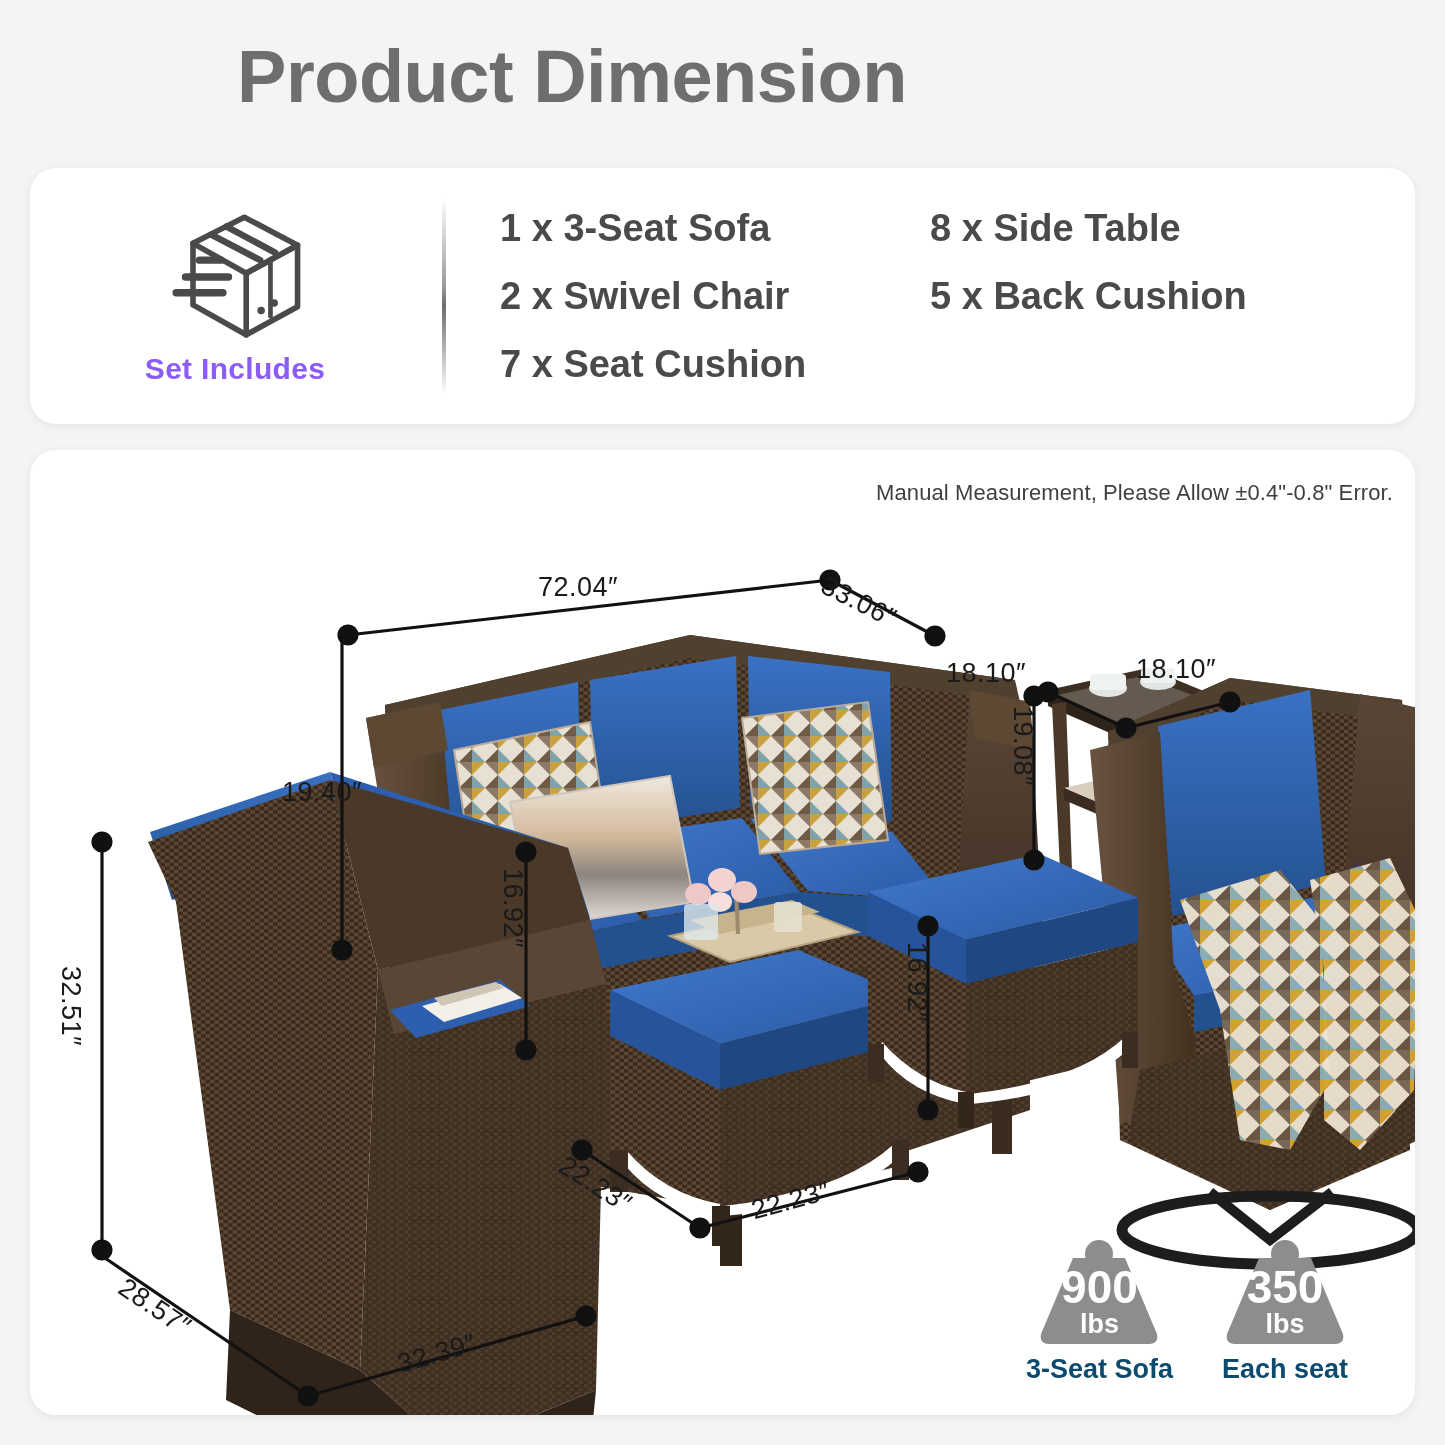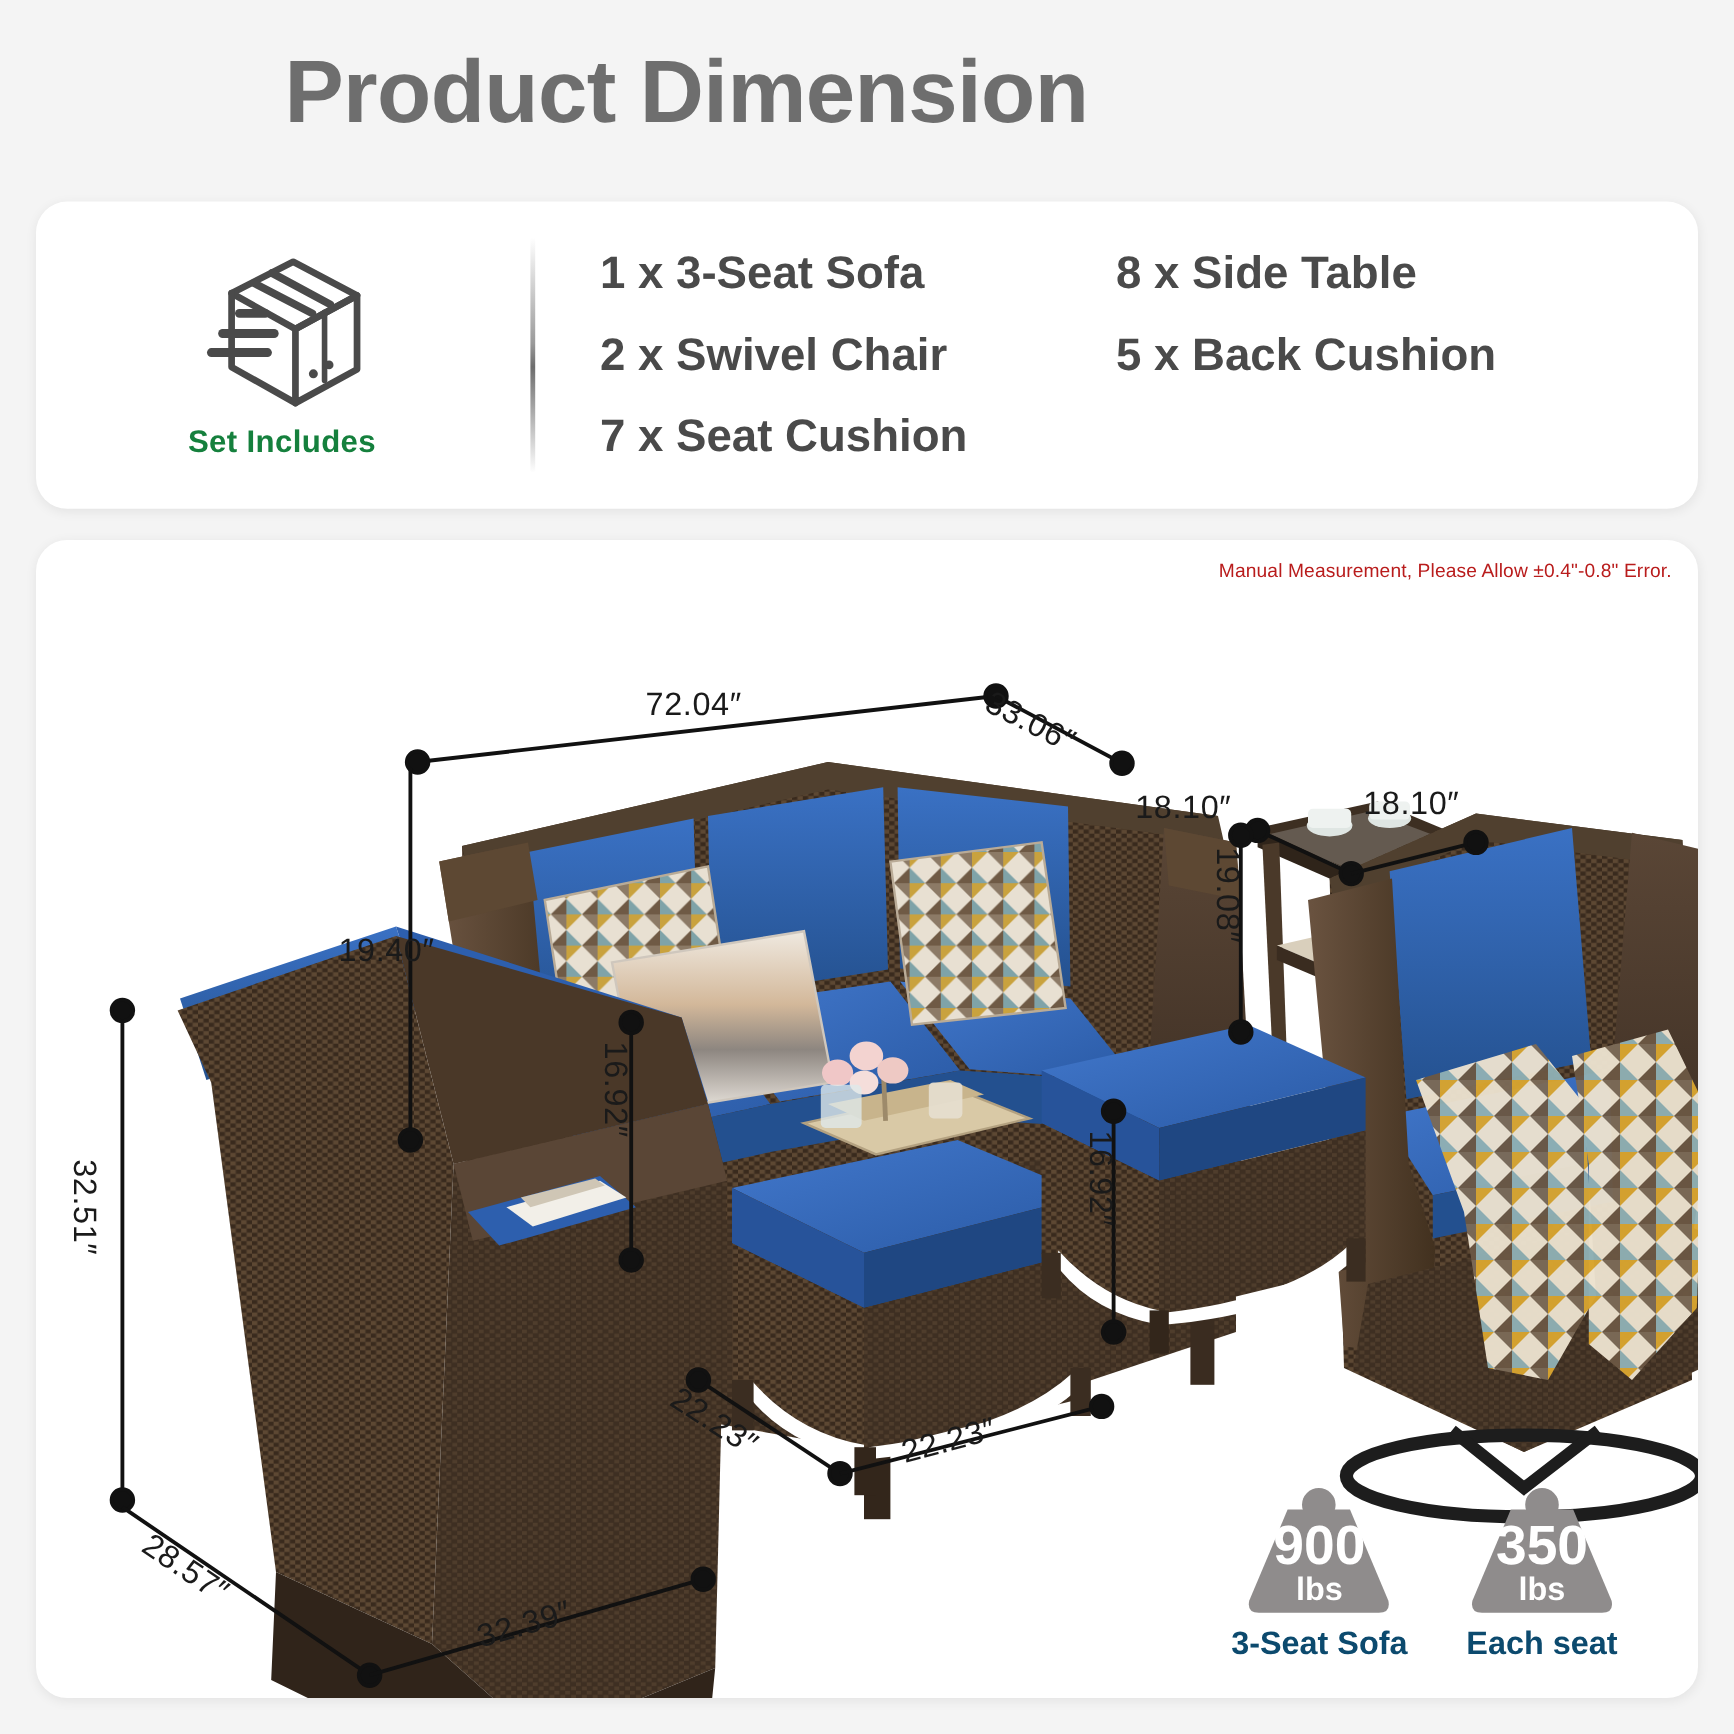--- a/index.html
+++ b/index.html
@@ -29,43 +29,43 @@
   #diagram-panel  { left: 30px; top: 450px; width: 1385px; height: 965px; }
 
   
   .includes-inner { position: relative; width: 100%; height: 100%; }
   .set-includes-block {
     position: absolute; left: 60px; top: 20px; width: 290px; height: 215px;
     display: flex; flex-direction: column; align-items: center; justify-content: center;
   }
   .box-icon { width: 160px; height: 140px; }
   .set-includes-label {
-    margin-top: 6px; font-size: 26px; font-weight: bold; color: #15803d;
+    margin-top: 6px; font-size: 30px; font-weight: bold; color: #8b5cf6;
     letter-spacing: 0.3px;
   }
   .divider {
     position: absolute; left: 412px; top: 30px; width: 4px; height: 196px;
     background: linear-gradient(to bottom, rgba(255,255,255,0) 0%, #9a9a9a 45%, #6d6d6d 55%, rgba(255,255,255,0) 100%);
     border-radius: 2px;
   }
   .items-grid {
     position: absolute; left: 470px; top: 26px; width: 880px; height: 205px;
     display: grid; grid-template-columns: 430px 430px; grid-template-rows: repeat(3, 1fr);
     align-items: center;
   }
   .item-text {
     font-size: 38px; color: #4a4a4a; font-weight: 700; white-space: nowrap;
     font-family: "Liberation Sans", sans-serif;
   }
 
   
   .diagram-inner { position: relative; width: 100%; height: 100%; overflow: hidden; border-radius: 26px; }
   .disclaimer {
-    position: absolute; right: 22px; top: 18px;
-    font-size: 16px; color: #b91c1c; letter-spacing: 0.1px;
+    position: absolute; right: 22px; top: 30px;
+    font-size: 22px; color: #404040; letter-spacing: 0.1px;
   }
   .scene { position: absolute; left: 0; top: 0; width: 1385px; height: 965px; }
 
   
   .dim {
     position: absolute; font-size: 27px; color: #1a1a1a; white-space: nowrap;
     font-family: "Liberation Sans", sans-serif; letter-spacing: 0.5px;
   }
 
   

